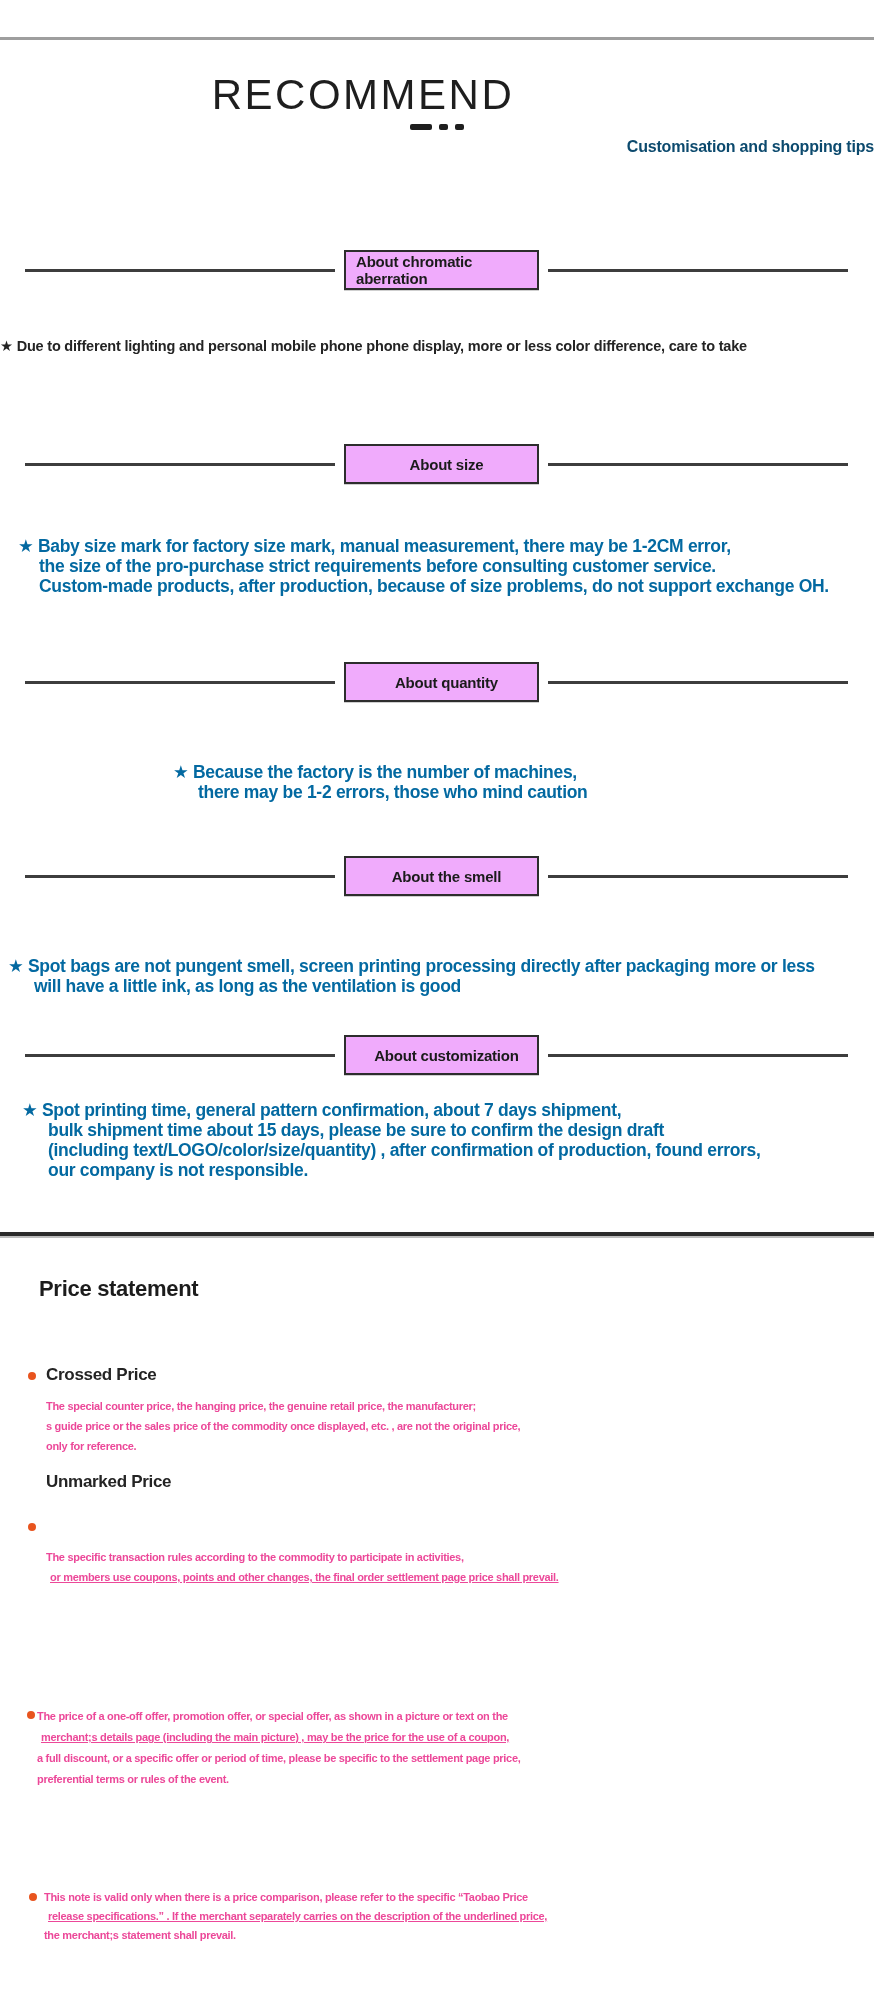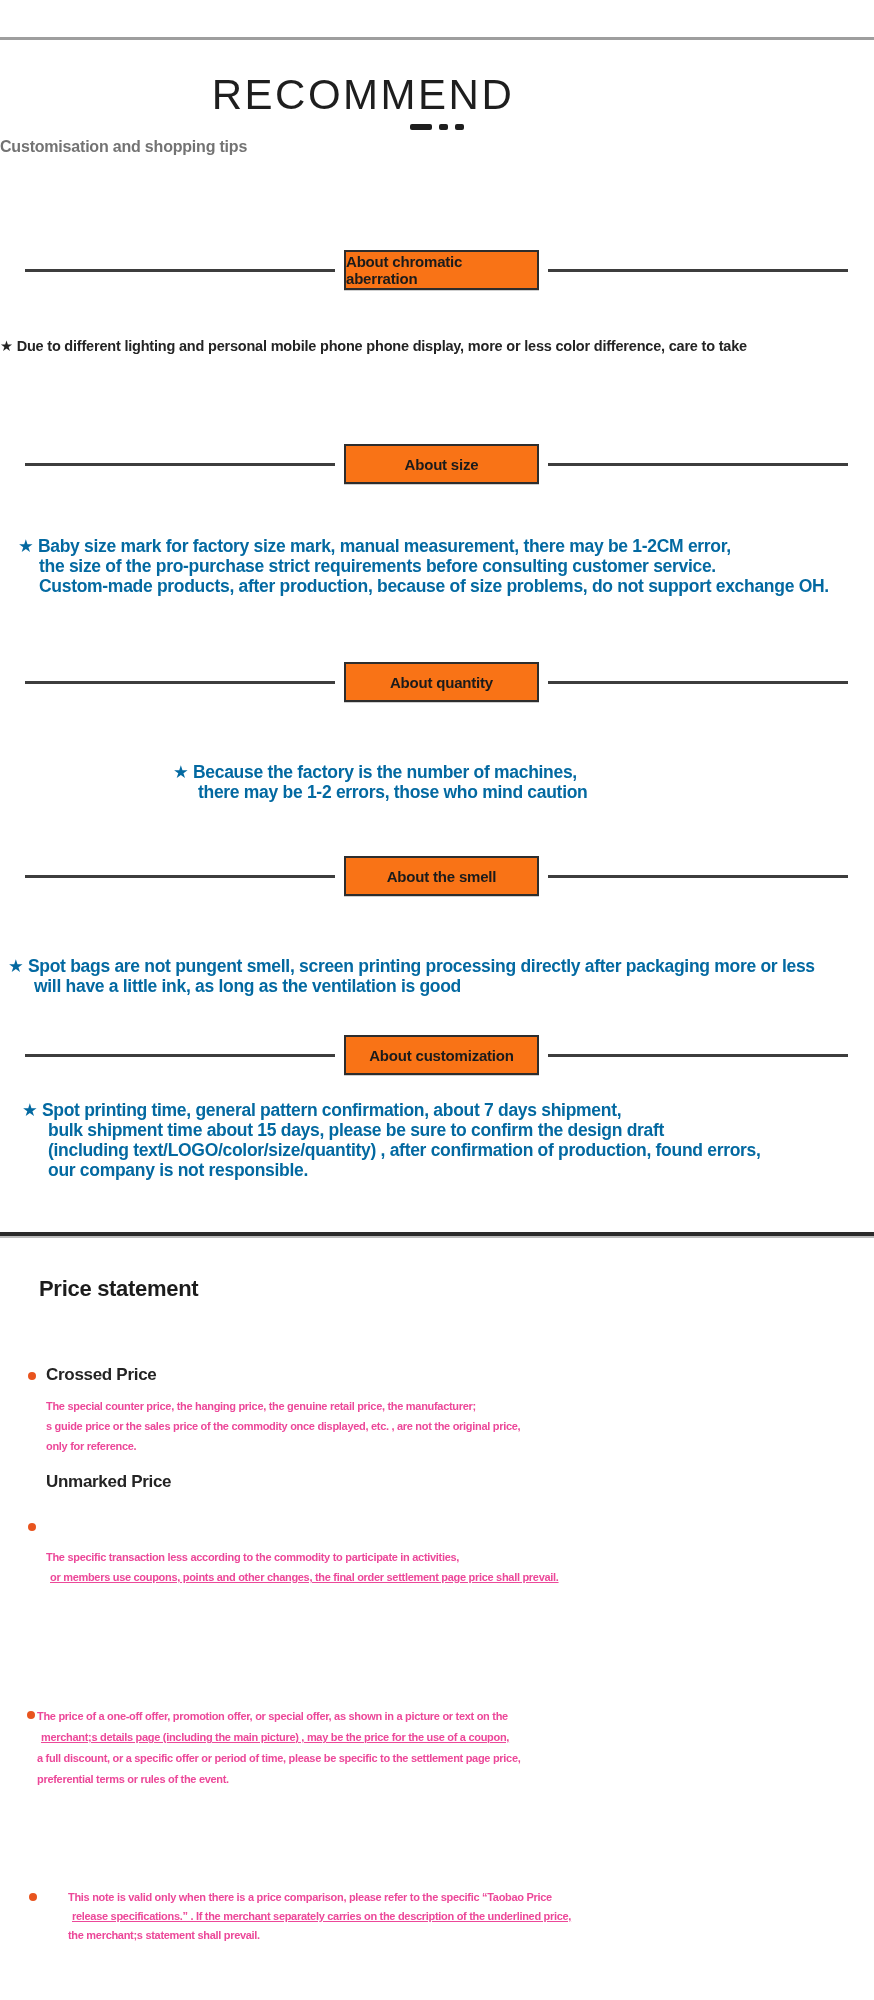--- a/index.html
+++ b/index.html
@@ -9,47 +9,47 @@
     overflow:hidden;margin:0 auto;
   }
   .abs{position:absolute;}
   .hr-top{left:0;width:874px;top:37px;height:3px;background:#9e9e9e;}
   .title{top:74px;left:0;width:726px;text-align:center;font-size:42px;
     letter-spacing:2.5px;color:#1e1e1e;font-weight:normal;line-height:1;}
   .ornament{top:124px;left:0;width:874px;display:flex;justify-content:center;
     align-items:center;gap:4px;}
   .ornament .dash-long{width:22px;height:6px;background:#1e1e1e;border-radius:2px;}
   .ornament .dash-sm{width:9px;height:6px;background:#1e1e1e;border-radius:2px;margin-left:3px;}
-  .subtitle{top:138px;left:0;width:874px;text-align:left;font-size:16px;
-    font-weight:bold;color:#737373;letter-spacing:-0.2px;}
+  .subtitle{top:138px;left:0;width:874px;text-align:right;font-size:16px;
+    font-weight:bold;color:#0c4a6e;letter-spacing:-0.2px;}
   .divider{left:0;width:874px;height:40px;display:flex;align-items:center;}
   .dline{height:3px;background:#3d3d3d;flex:none;}
   .dline.l{margin-left:25px;width:310px;}
   .dline.r{width:300px;}
   .dbox{box-sizing:border-box;flex:none;width:195px;height:40px;margin:0 9px;
-    border:2px solid #2d2d2d;background:#f97316;display:flex;align-items:center;
+    border:2px solid #2d2d2d;background:#f0abfc;display:flex;align-items:center;
     justify-content:center;font-size:15px;font-weight:bold;color:#1b1b1b;
-    letter-spacing:-0.2px;box-shadow:0 1px 0 #cfcfcf;}
+    letter-spacing:-0.2px;box-shadow:0 1px 0 #cfcfcf;padding-left:10px;}
   .para{line-height:20px;font-weight:bold;white-space:nowrap;}
   .para-lg{font-size:17.5px;letter-spacing:-0.3px;color:#0369a1;}
   .para-md{font-size:14.5px;letter-spacing:-0.2px;color:#242424;}
   .para-sm{font-size:11px;letter-spacing:-0.3px;line-height:20px;color:#ec4899;}
   .ind21{padding-left:21px;}
   .ind25{padding-left:25px;}
   .ind26{padding-left:26px;}
   .ind4{padding-left:4px;text-decoration:underline;}
   .center{}
   .thick-rule{left:0;width:874px;top:1232px;height:4px;background:#2b2b2b;
     box-shadow:0 2px 0 #bdbdbd;}
   .price-heading{top:1276px;left:39px;font-size:22px;font-weight:bold;
     color:#1c1c1c;letter-spacing:-0.3px;}
   .dot{width:8px;height:8px;border-radius:50%;background:#e8541e;}
   .item-label{font-size:17px;font-weight:bold;color:#242424;letter-spacing:-0.3px;}
   .lh21{line-height:21px;}
-  .lh19{line-height:19px;margin-left:24px;}
+  .lh19{line-height:19px;}
 </style>
 </head>
 <body>
 
 <div class="canvas">
 
   <div class="abs hr-top"></div>
 
   <div class="abs title">RECOMMEND</div>
 
@@ -131,21 +131,21 @@
   <div class="abs item-label" style="top:1365px;left:46px">Crossed Price</div>
   <div class="abs para para-sm" style="top:1396px;left:46px">
     <div>The special counter price, the hanging price, the genuine retail price, the manufacturer;</div>
     <div>s guide price or the sales price of the commodity once displayed, etc. , are not the original price,</div>
     <div>only for reference.</div>
   </div>
 
   <span class="abs dot" style="top: 1523px; left: 28px; background: rgb(232, 84, 30);"></span>
   <div class="abs item-label" style="top:1472px;left:46px">Unmarked Price</div>
   <div class="abs para para-sm" style="top:1547px;left:46px">
-    <div>The specific transaction less according to the commodity to participate in activities,</div>
+    <div>The specific transaction rules according to the commodity to participate in activities,</div>
     <div class="ind4">or members use coupons, points and other changes, the final order settlement page price shall prevail.</div>
   </div>
 
   <span class="abs dot" style="top: 1711px; left: 27px; background: rgb(232, 84, 30);"></span>
   <div class="abs para para-sm lh21" style="top:1706px;left:37px">
     <div>The price of a one-off offer, promotion offer, or special offer, as shown in a picture or text on the</div>
     <div class="ind4">merchant;s details page (including the main picture) , may be the price for the use of a coupon,</div>
     <div>a full discount, or a specific offer or period of time, please be specific to the settlement page price,</div>
     <div>preferential terms or rules of the event.</div>
   </div>

